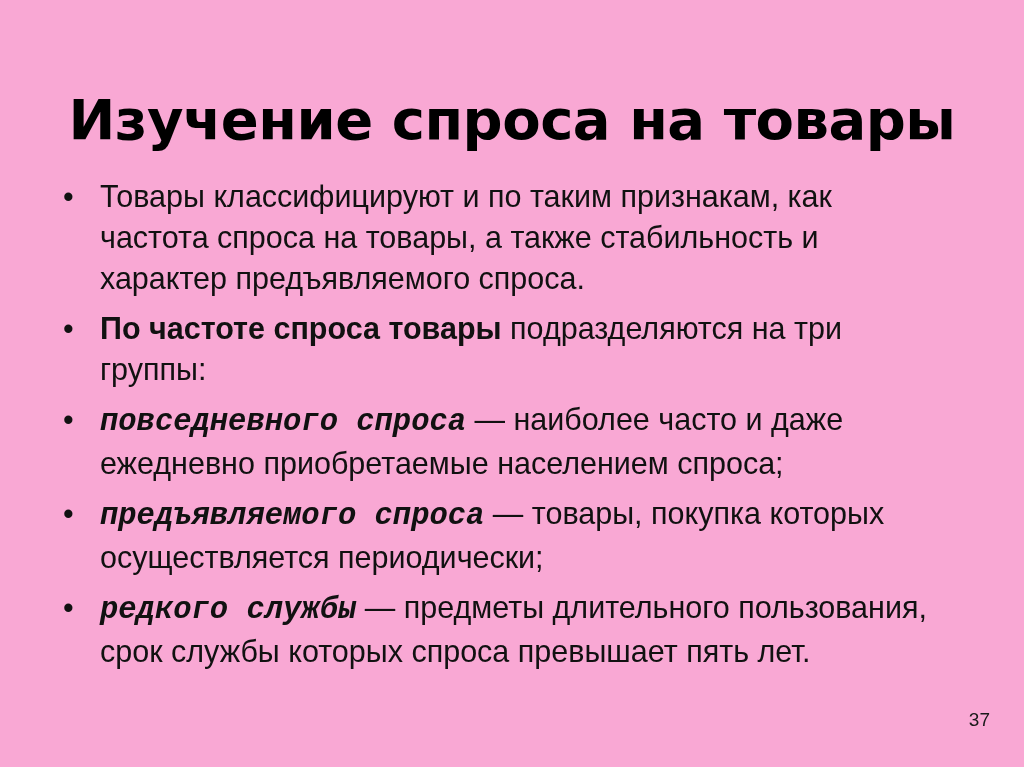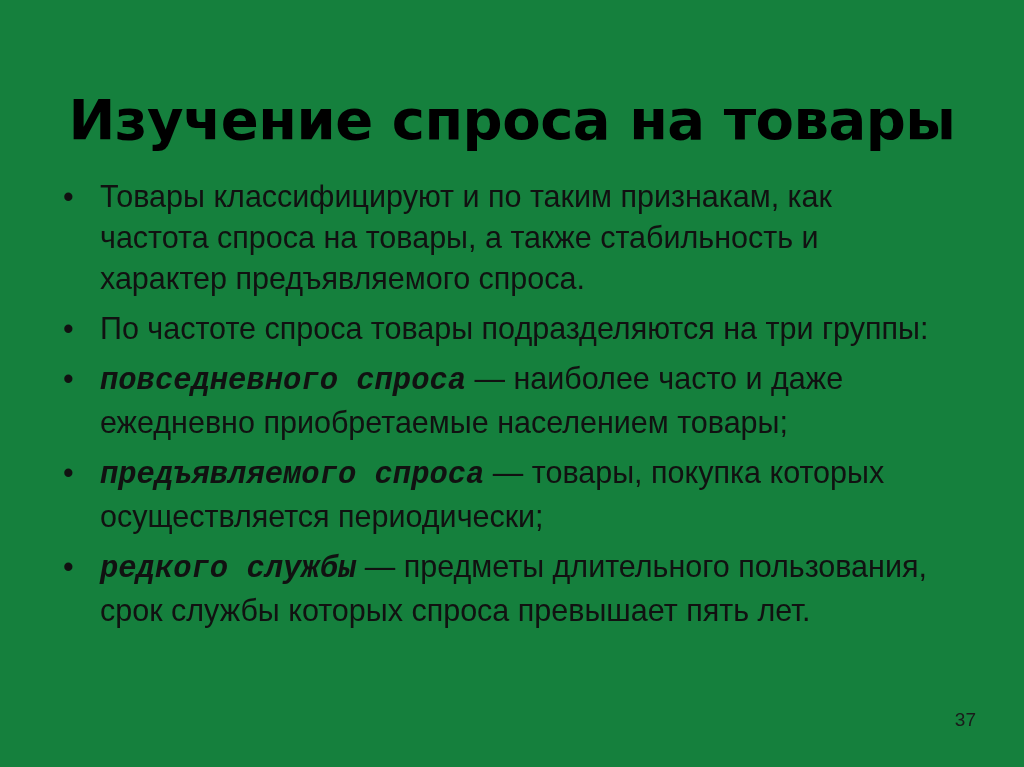--- a/index.html
+++ b/index.html
@@ -70,64 +70,64 @@
     line-height: 41px;
     color: #111111;
     text-align: left;
   }
 
   .bullet-text {
     display: block;
   }
 
   .seg-bold {
-    font-weight: normal;
+    font-weight: bold;
   }
 
   .seg-bolditalic {
     font-weight: bold;
     font-style: italic;
     font-family: Liberation Mono, monospace;
   }
 
   .seg-regular {
     font-weight: normal;
     font-style: normal;
   }
 
   
   #page-number {
     position: absolute;
-    right: 48px;
+    right: 34px;
     bottom: 38px;
     font-size: 19px;
     line-height: 1;
     color: #1a1a1a;
     font-family: "Liberation Sans", sans-serif;
   }
 </style>
 </head>
 <body>
 
-<div id="slide" style="background: #15803d;">
+<div id="slide" style="background: #f9a8d4;">
 
   <h1 id="slide-title">Изучение спроса на товары</h1>
 
   <div id="bullet-list">
       <div class="bullet-item" style="color: rgb(17, 17, 17);">
         <span class="bullet-marker" style="color: rgb(17, 17, 17);">•</span>
         <span class="bullet-text"><span class="seg-regular">Товары классифицируют и по таким признакам, как частота спроса на товары, а также стабильность и характер предъявляемого спроса.</span></span>
       </div>
       <div class="bullet-item" style="color: rgb(17, 17, 17);">
         <span class="bullet-marker" style="color: rgb(17, 17, 17);">•</span>
         <span class="bullet-text"><span class="seg-bold">По частоте спроса товары</span><span class="seg-regular"> подразделяются на три группы:</span></span>
       </div>
       <div class="bullet-item" style="color: rgb(17, 17, 17);">
         <span class="bullet-marker" style="color: rgb(17, 17, 17);">•</span>
-        <span class="bullet-text"><span class="seg-bolditalic">повседневного спроса</span><span class="seg-regular"> — наиболее часто и даже ежедневно приобретаемые населением товары;</span></span>
+        <span class="bullet-text"><span class="seg-bolditalic">повседневного спроса</span><span class="seg-regular"> — наиболее часто и даже ежедневно приобретаемые населением спроса;</span></span>
       </div>
       <div class="bullet-item" style="color: rgb(17, 17, 17);">
         <span class="bullet-marker" style="color: rgb(17, 17, 17);">•</span>
         <span class="bullet-text"><span class="seg-bolditalic">предъявляемого спроса</span><span class="seg-regular"> — товары, покупка которых осуществляется периодически;</span></span>
       </div>
       <div class="bullet-item" style="color: rgb(17, 17, 17);">
         <span class="bullet-marker" style="color: rgb(17, 17, 17);">•</span>
         <span class="bullet-text"><span class="seg-bolditalic">редкого службы</span><span class="seg-regular"> — предметы длительного пользования, срок службы которых спроса превышает пять лет.</span></span>
       </div>
     </div>

